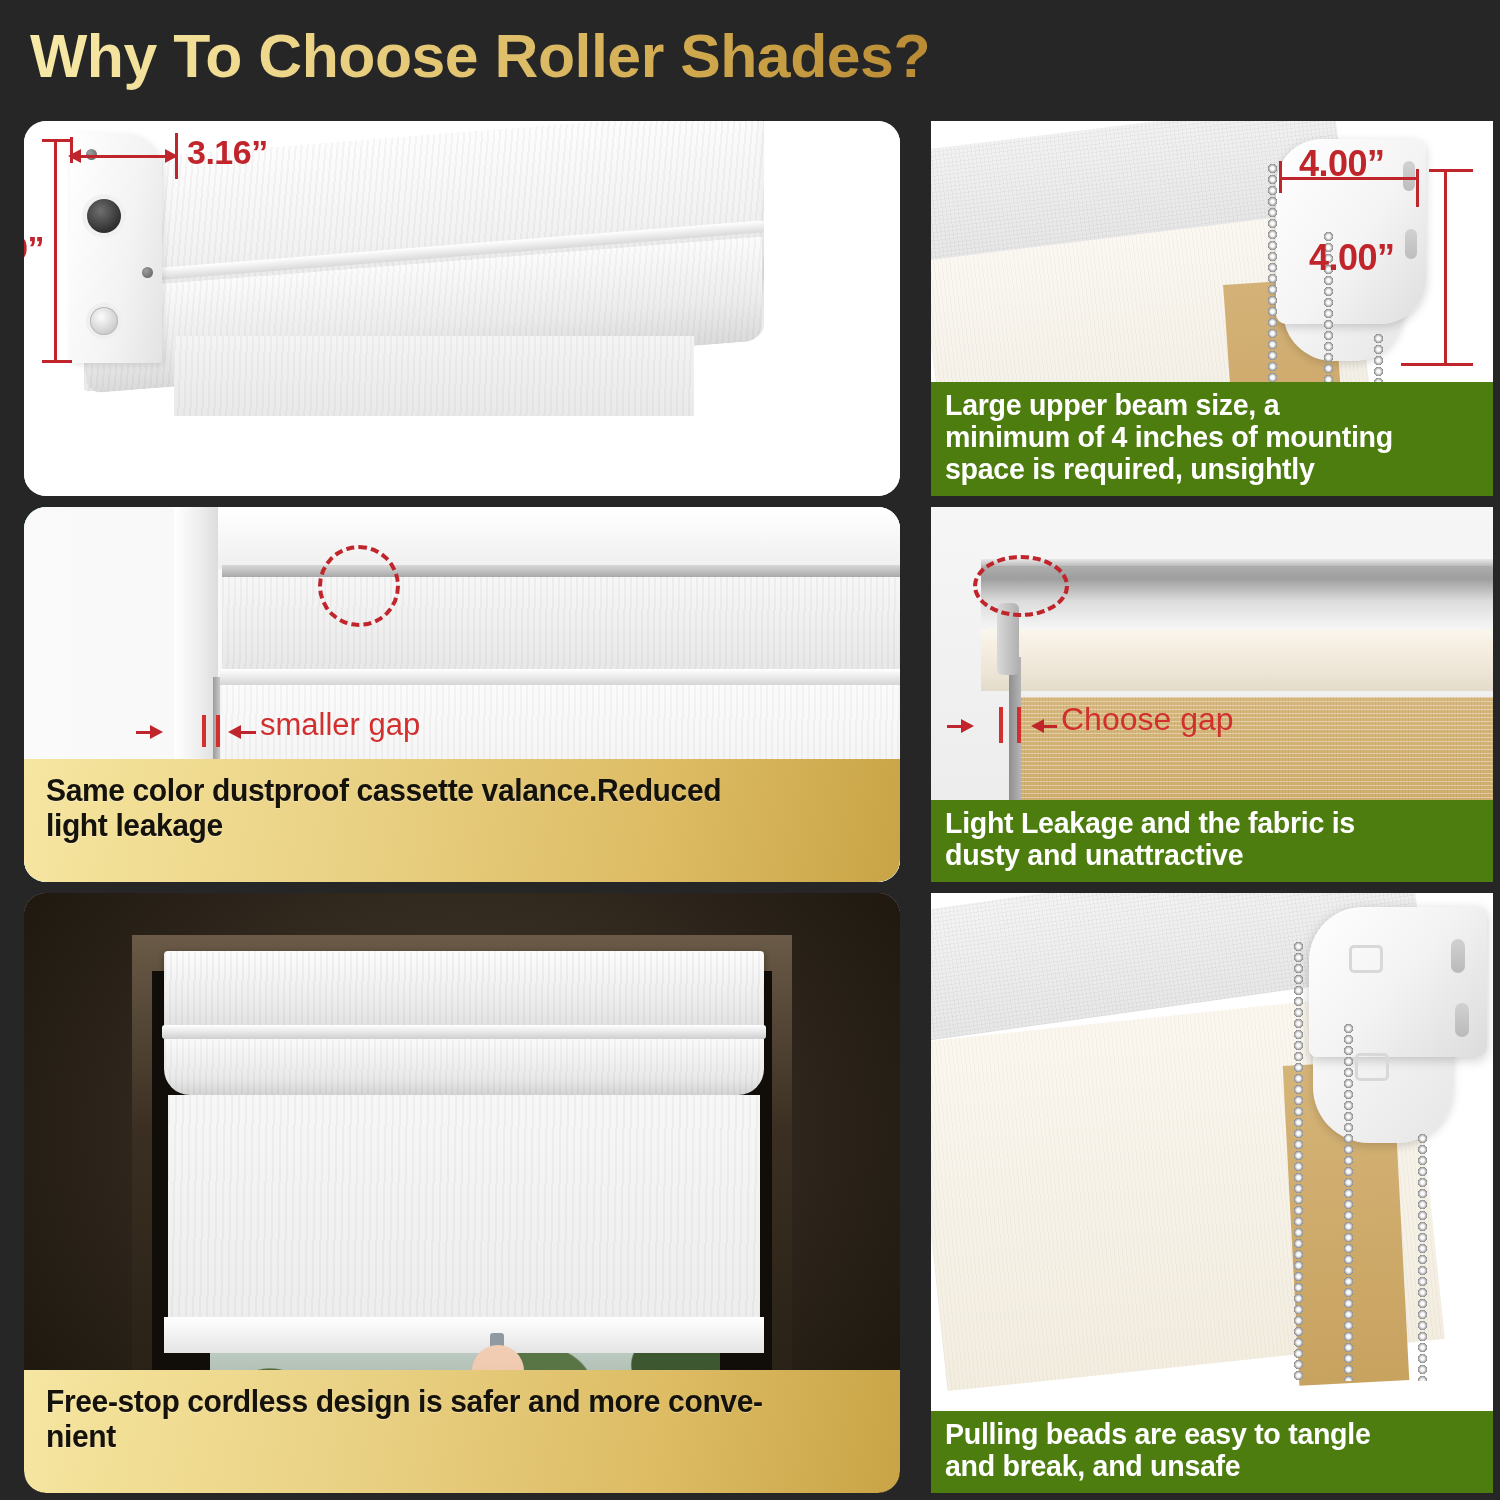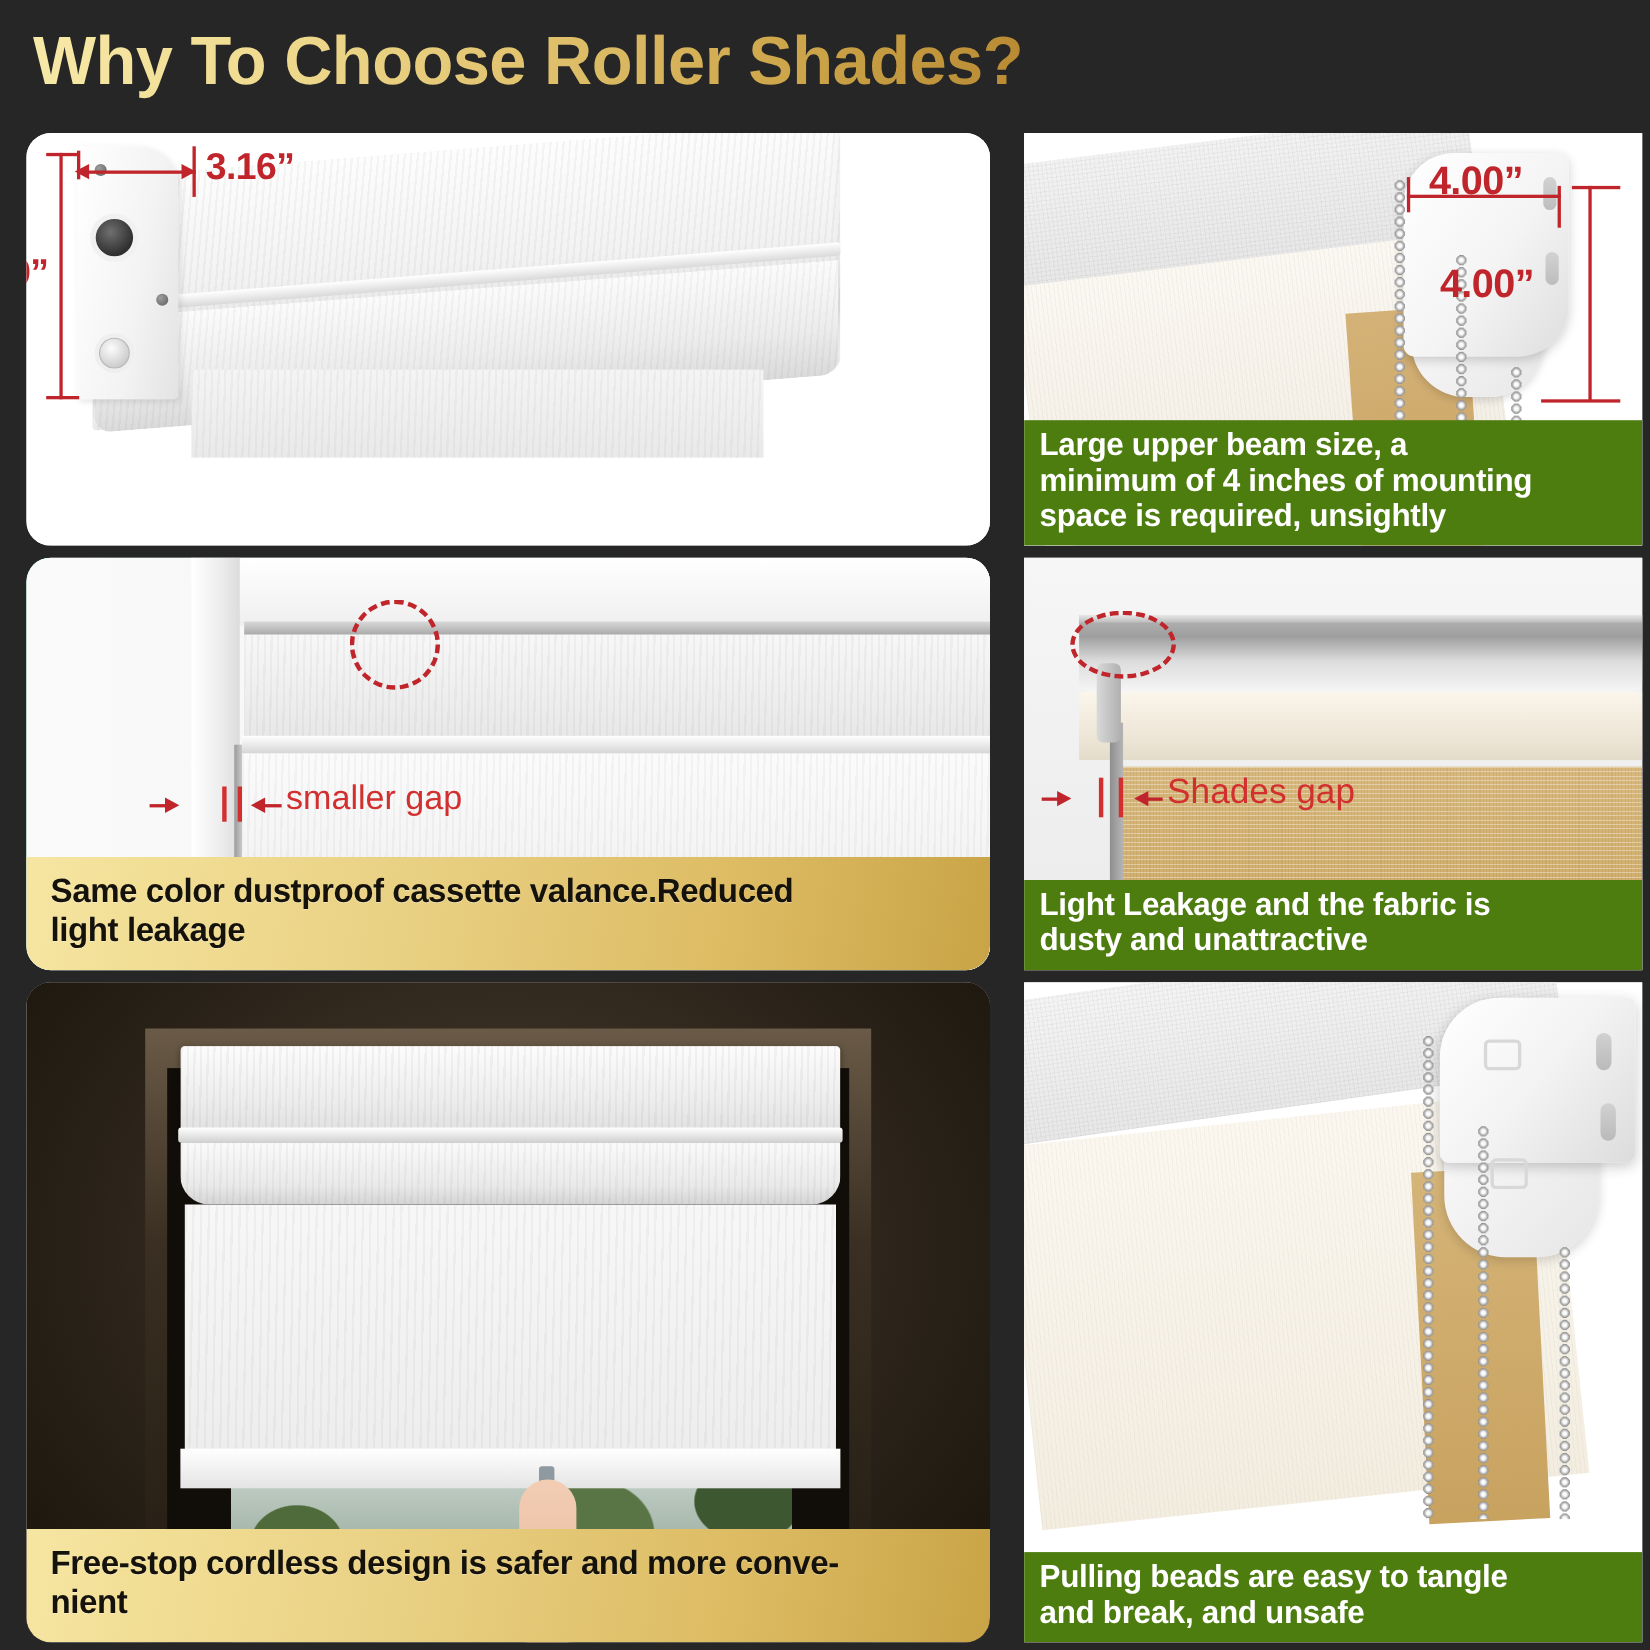--- a/index.html
+++ b/index.html
@@ -49,21 +49,21 @@
     text-shadow: 0 1px 0 rgba(255,255,255,.35);
   }
   .cap.gold .lines { transform: scaleX(0.985); transform-origin: left center; }
   .cap.gray {
     background: #4d7c0f; color: #ffffff;
     padding: 8px 14px 10px 14px;
     font-size: 29px; font-weight: bold; line-height: 1.1;
     letter-spacing: -0.3px;
   }
   .cap.gray .lines { transform: scaleX(0.985); transform-origin: left center; }
-  .cap.gold.tall { padding-bottom: 20px; }
+  .cap.gold.tall { padding-bottom: 40px; }
 
   
   .p1l { background: #ffffff; }
   .p1l .valance {
     position: absolute; left: 60px; top: 14px; width: 680px; height: 230px;
     background:
       repeating-linear-gradient(95deg, rgba(0,0,0,.035) 0 2px, rgba(0,0,0,0) 2px 6px),
       linear-gradient(180deg,#fdfdfd 0%,#f2f2f2 45%,#e2e2e2 70%,#f7f7f7 100%);
     transform: skewY(-4.5deg); border-radius: 4px 14px 14px 4px;
     box-shadow: inset 0 -6px 10px rgba(0,0,0,.06);
@@ -466,21 +466,21 @@
         <div class="gapDark"></div>
         <div class="hinge"></div>
         <div class="dashCircle" style="left:42px; top:48px; width:96px; height:62px;"></div>
 
         <div class="arrowR" style="left:30px; top:212px;"></div>
         <div class="dim h" style="left:16px; top:218px; width:18px;"></div>
         <div class="tick" style="left:68px; top:200px; height:36px;"></div>
         <div class="tick" style="left:86px; top:200px; height:36px;"></div>
         <div class="arrowL" style="left:100px; top:212px;"></div>
         <div class="dim h" style="left:112px; top:218px; width:14px;"></div>
-        <div class="gapnote" style="left:130px; top:194px; font-size:32px;">Shades gap</div>
+        <div class="gapnote" style="left:130px; top:194px; font-size:32px;">Choose gap</div>
       </div>
       <div class="cap gray">
         <div class="lines">
           <div>Light Leakage and the fabric is</div>
           <div>dusty and unattractive</div>
         </div>
       </div>
     </div>
 
     <div class="card right r3">

